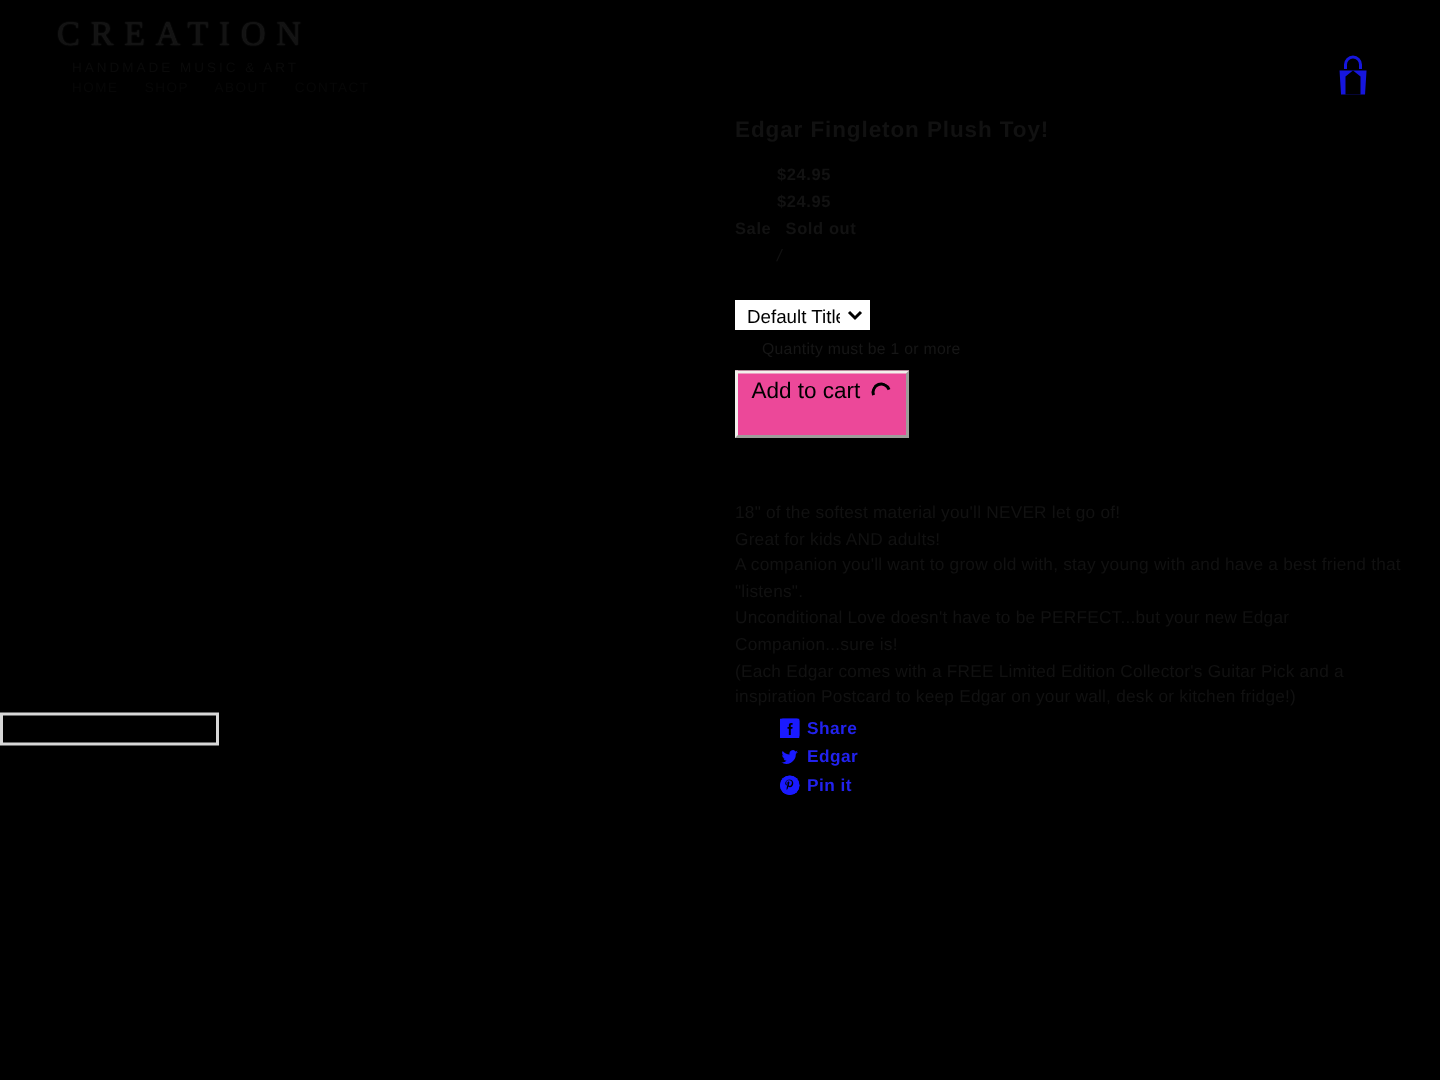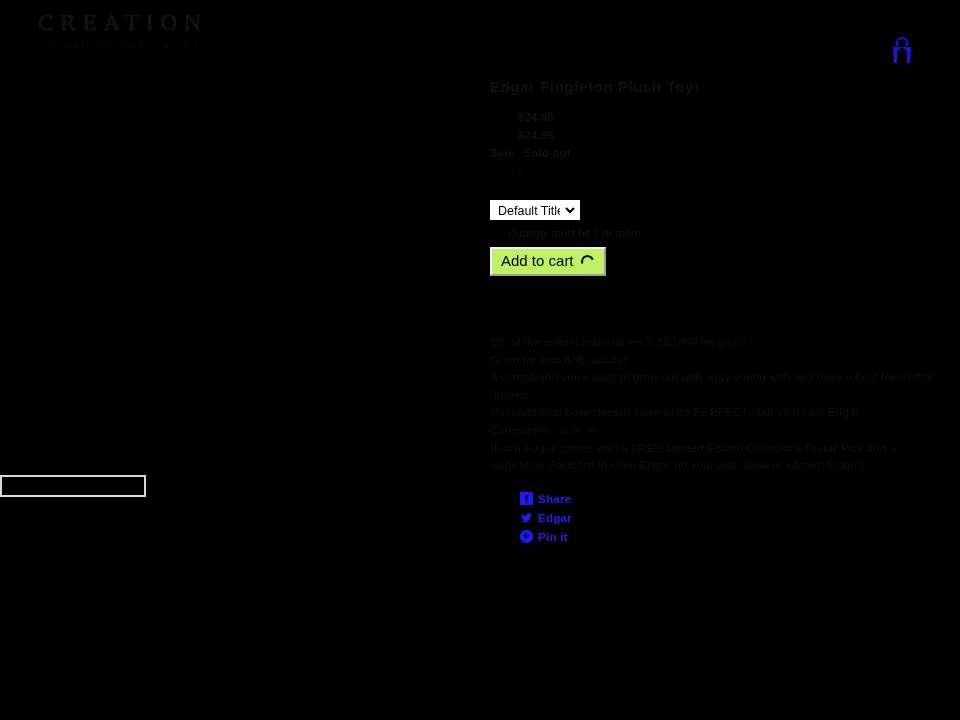--- a/index.html
+++ b/index.html
@@ -161,23 +161,23 @@
     font-size: 10.5px;
     color: #161616;
     letter-spacing: 0.2px;
   }
 
   #add-to-cart-button {
     margin-top: 8px;
     display: inline-flex;
     align-items: center;
     gap: 7px;
-    background: #bef264;
+    background: #ec4899;
     border: 2px outset #f2f0ec;
-    padding: 3px 10px 4px 9px;
+    padding: 3px 10px 20px 9px;
     font-family: "Liberation Sans", sans-serif;
     font-size: 15px;
     color: #000000;
     cursor: pointer;
     line-height: 18px;
   }
   #cart-spinner {
     width: 13px;
     height: 13px;
     border: 2px solid #000;
@@ -198,21 +198,21 @@
     line-height: 17.6px;
     color: #111111;
     letter-spacing: 0.15px;
   }
   #product-description p { margin: 0 0 0 0; }
 
   
   #share-buttons {
     position: absolute;
     left: 520px;
-    top: 489px;
+    top: 476px;
     width: 200px;
   }
   .share-item {
     display: flex;
     align-items: center;
     height: 19px;
     gap: 5px;
     cursor: pointer;
   }
   .share-badge {

